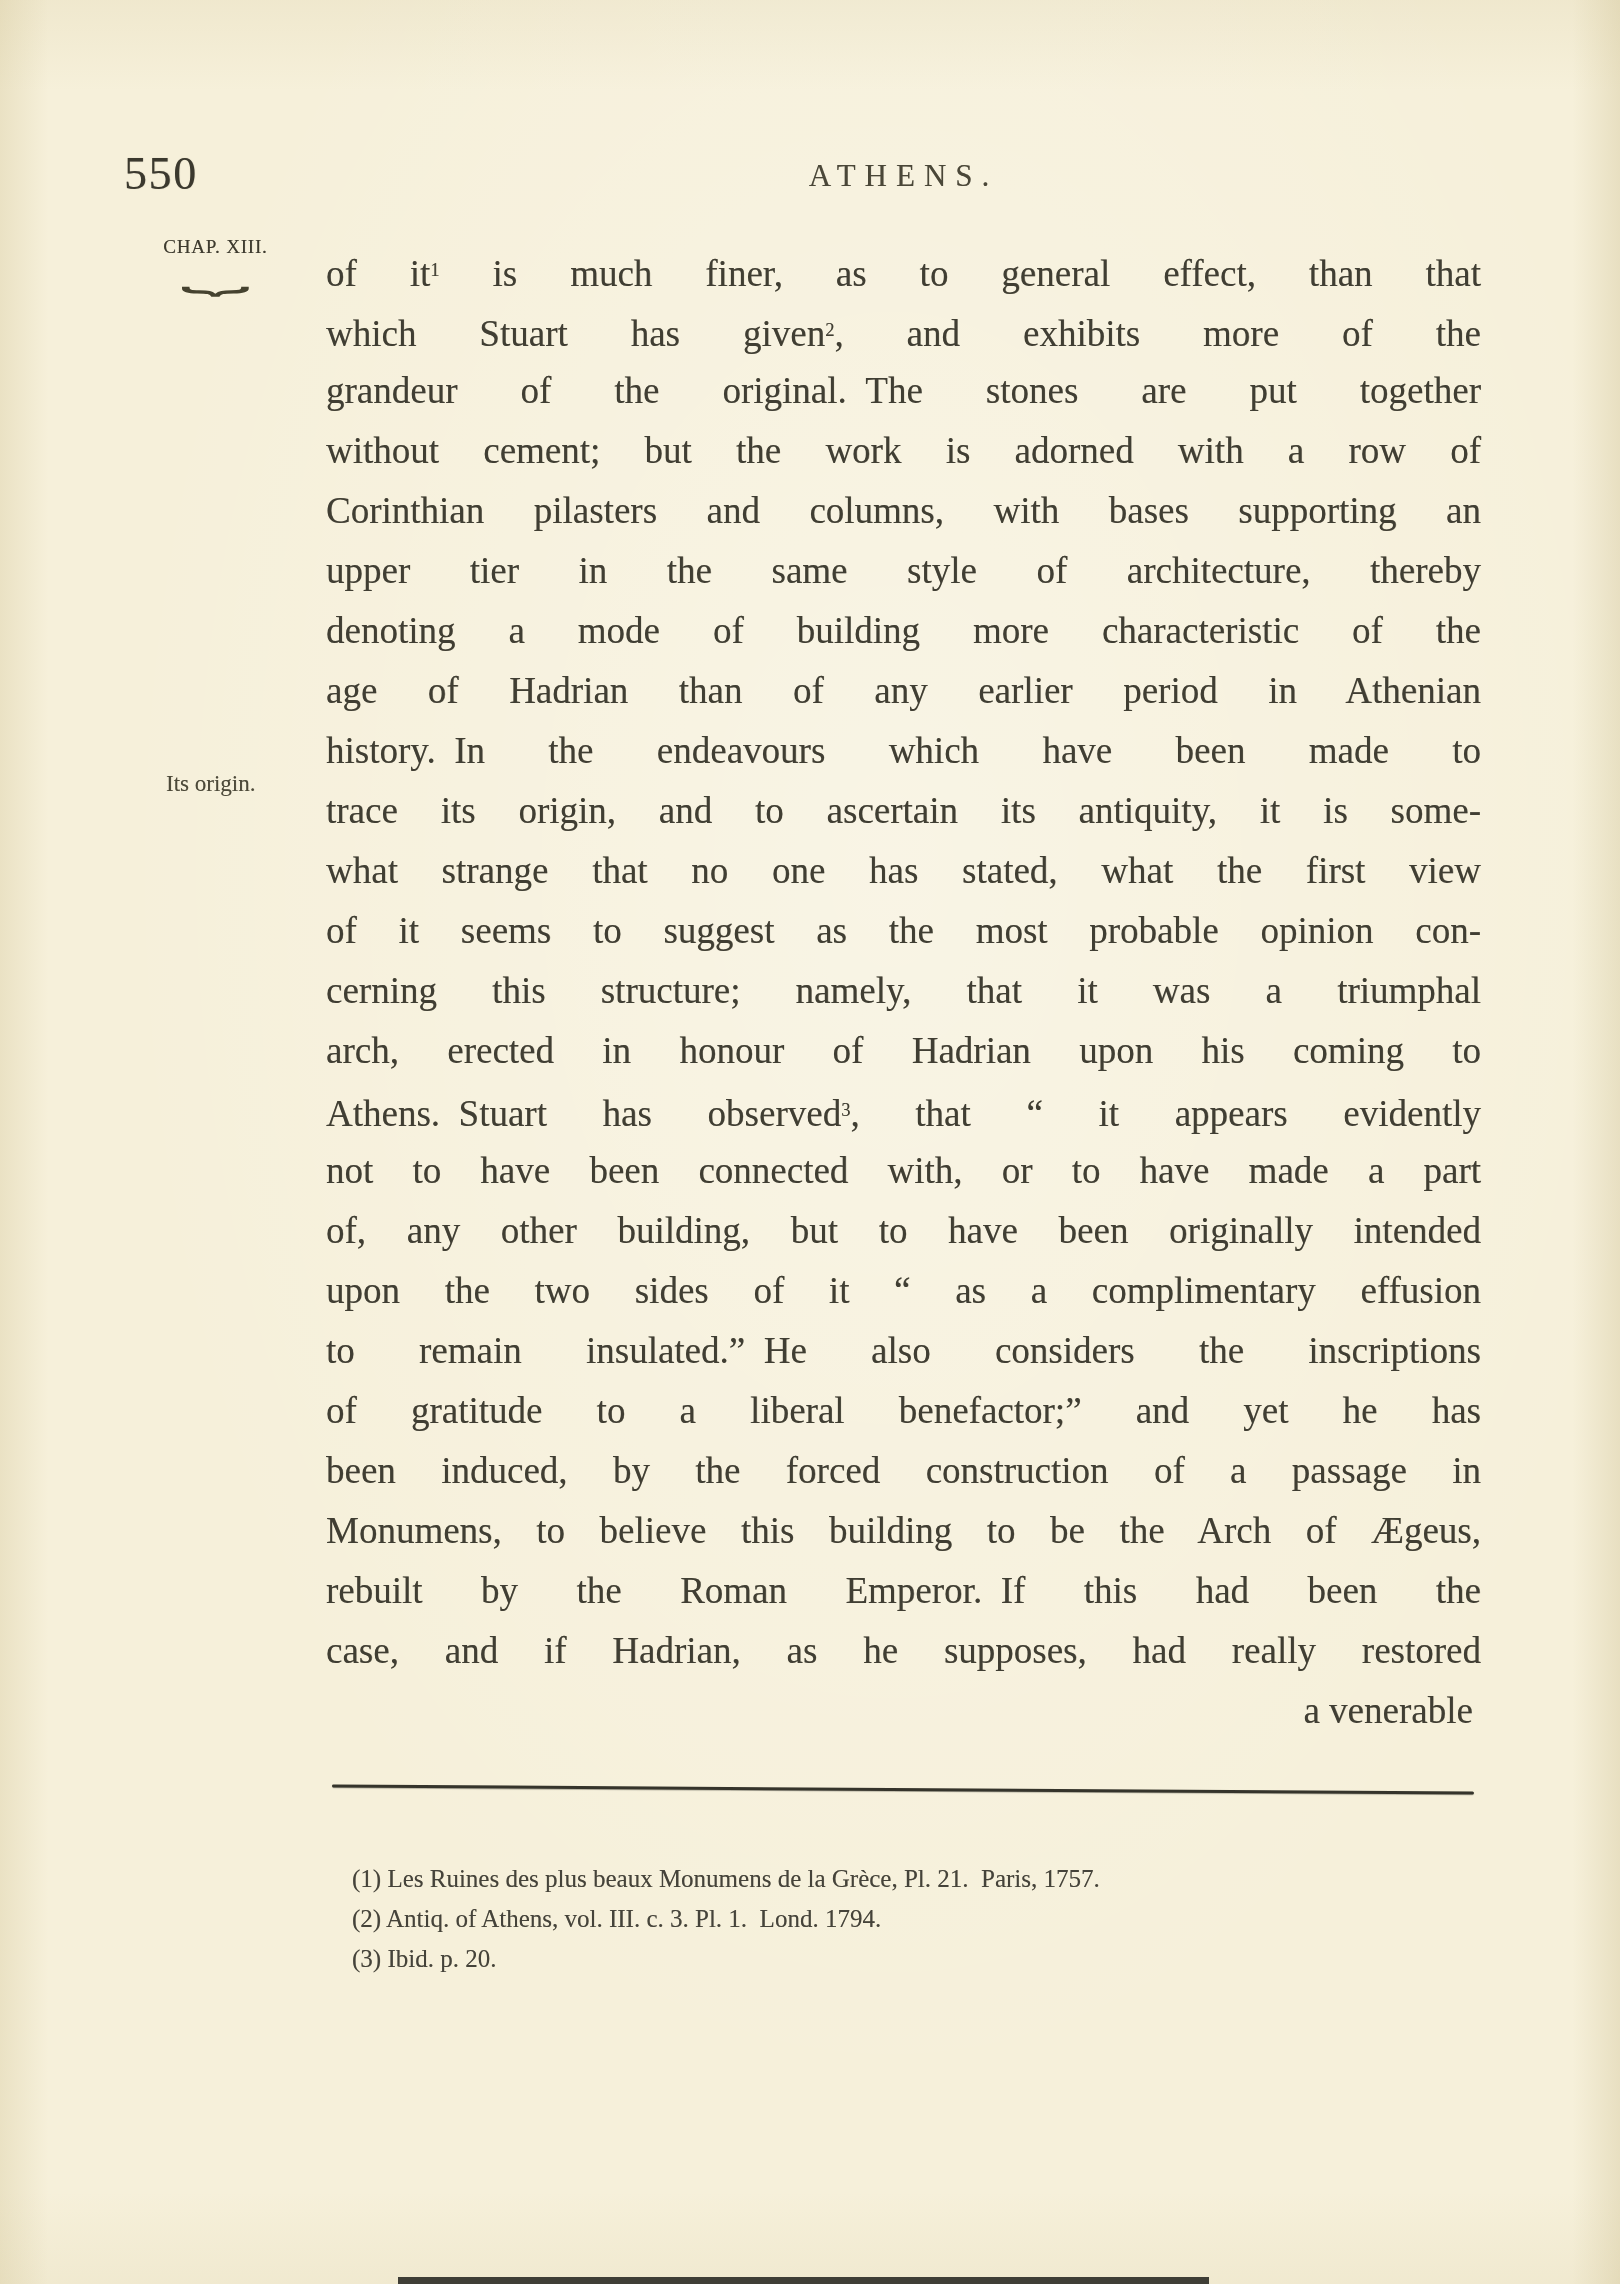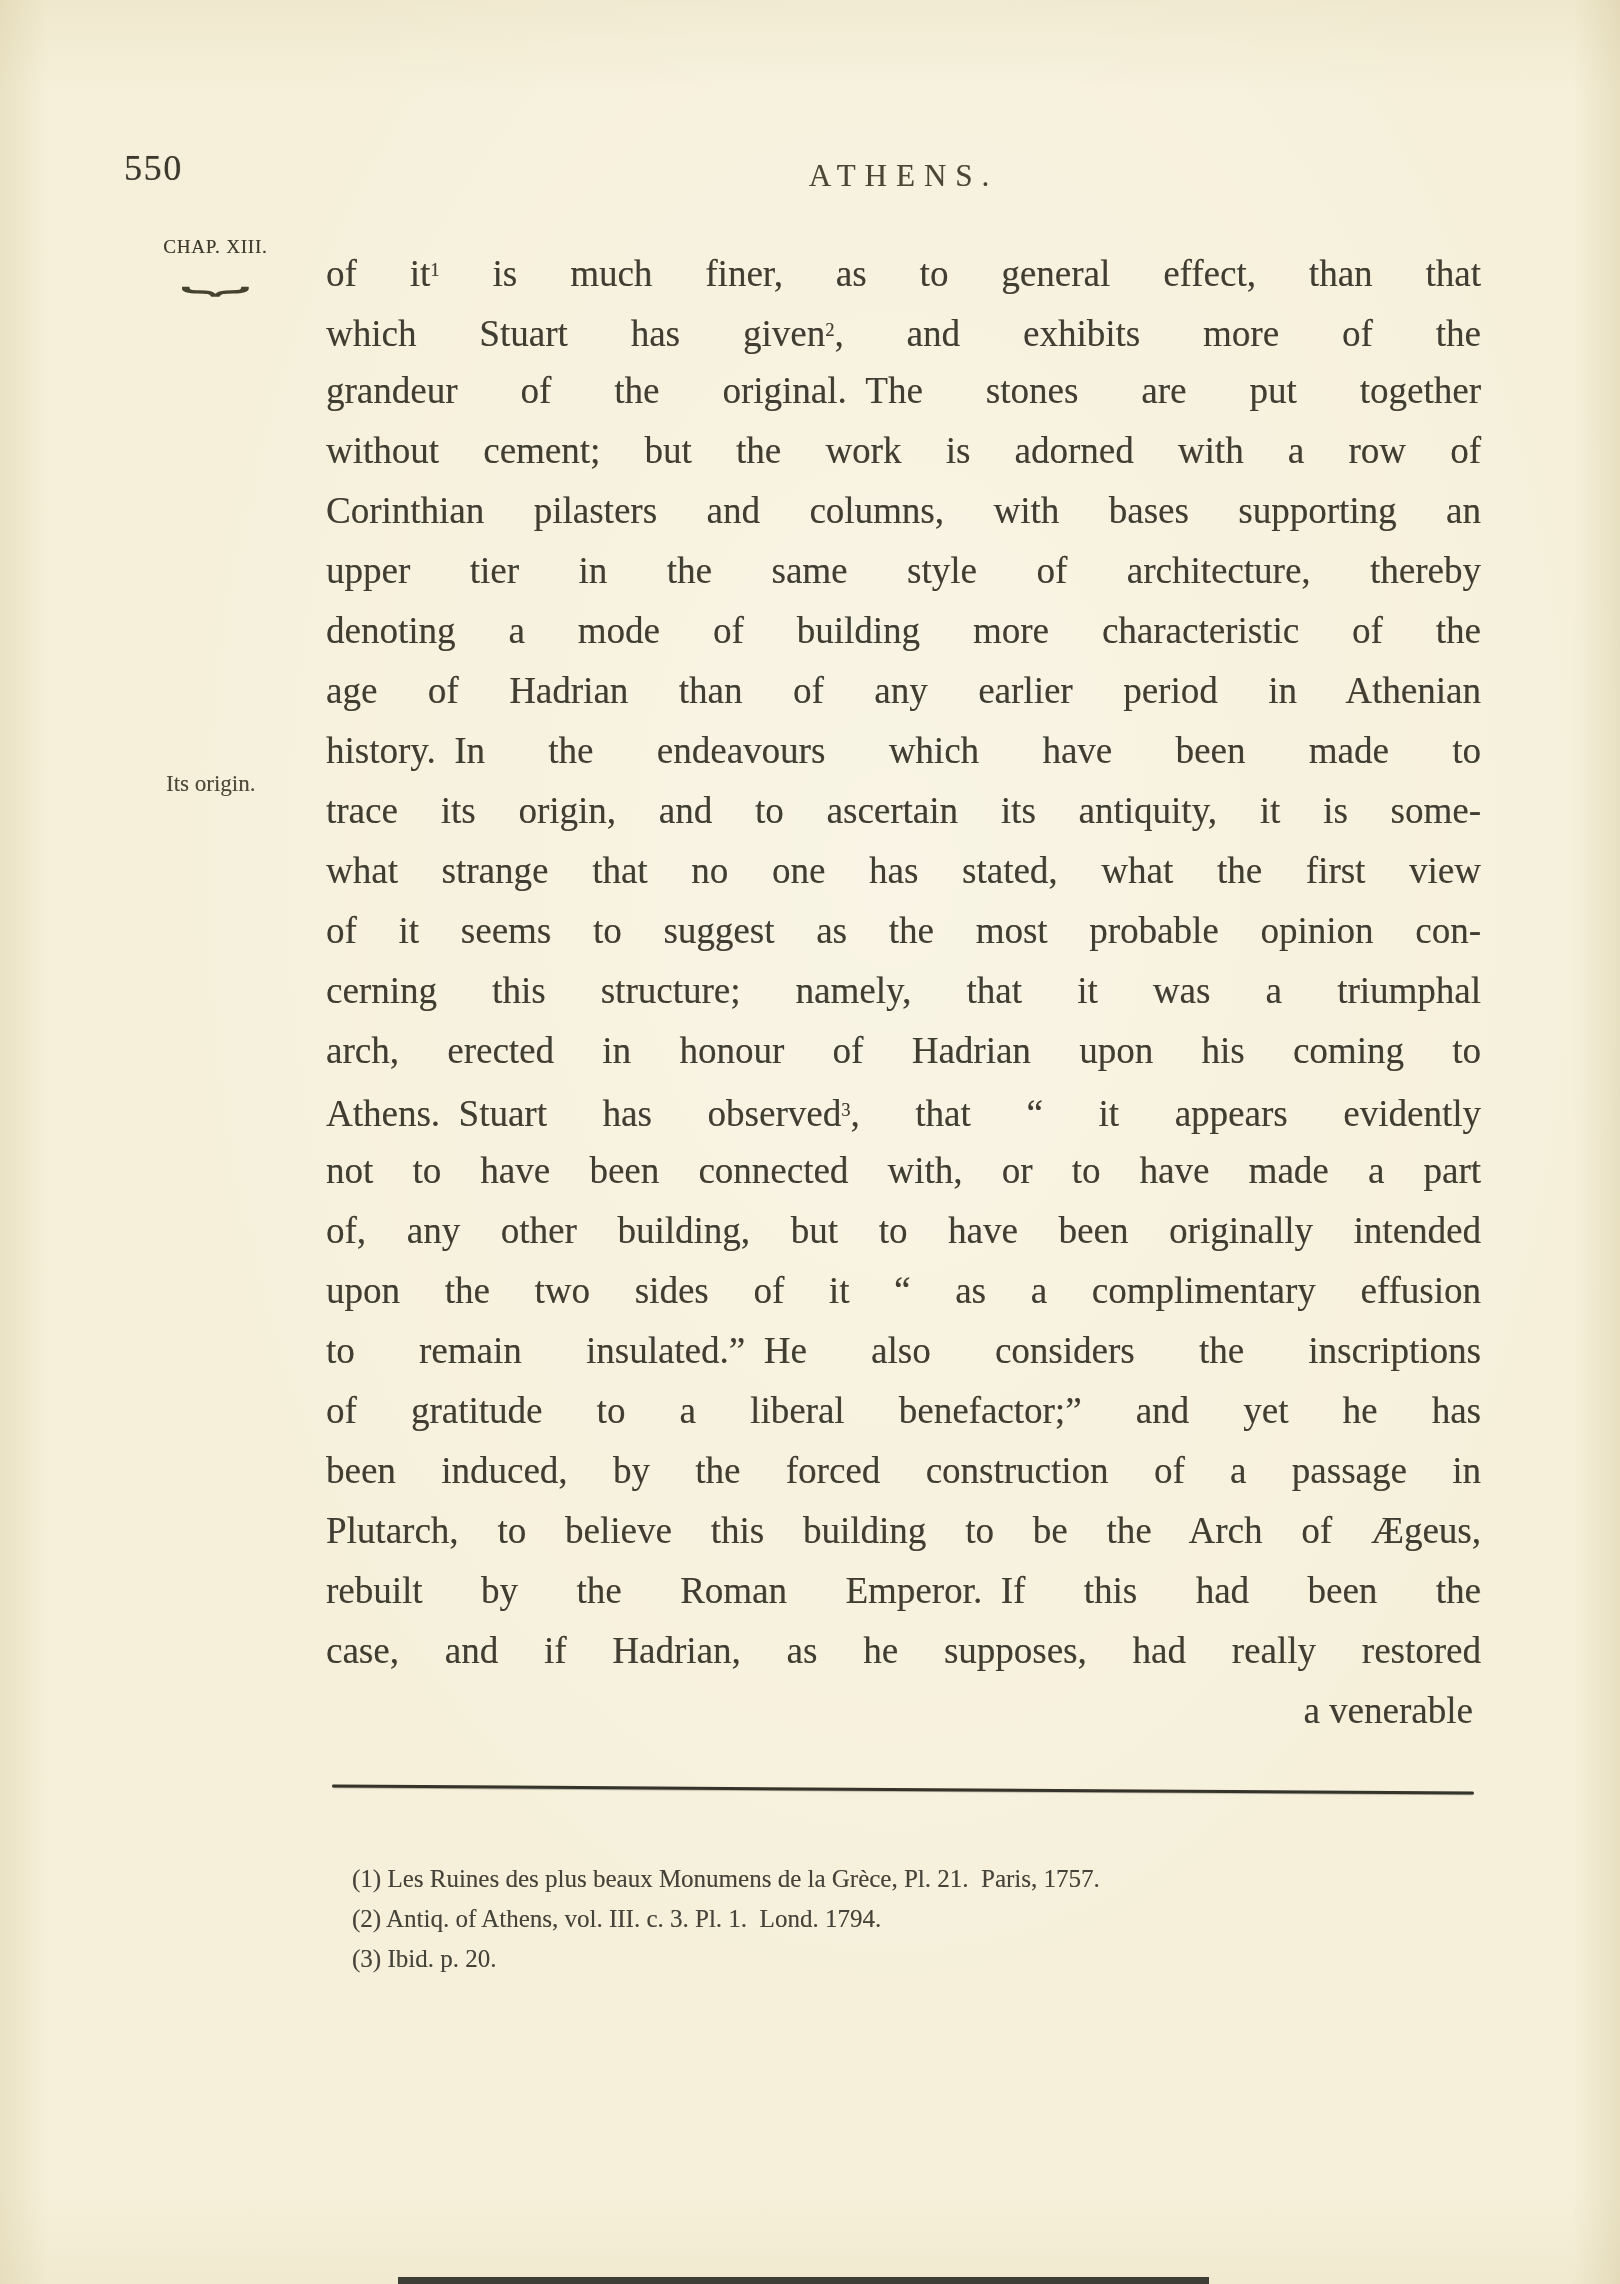--- a/index.html
+++ b/index.html
@@ -10,21 +10,21 @@
       radial-gradient(ellipse at 55% 38%, rgba(255,255,255,0.30), rgba(255,255,255,0) 62%),
       linear-gradient(90deg, rgba(203,188,138,0.28) 0, rgba(0,0,0,0) 3%, rgba(0,0,0,0) 97%, rgba(198,183,133,0.30) 100%),
       linear-gradient(180deg, rgba(210,196,150,0.18) 0, rgba(0,0,0,0) 4%, rgba(0,0,0,0) 96%, rgba(210,196,150,0.15) 100%),
       #f6f0da;
     font-family:"Liberation Serif","DejaVu Serif",serif;
     color:#403d32;
     overflow:hidden;
   }
   .page-number{
     position:absolute;left:124px;top:147px;
-    font-size:36px;letter-spacing:1.6px;color:#3b392e;
+    font-size:46px;letter-spacing:1.6px;color:#3b392e;
     text-shadow:0.3px 0.3px 0.7px rgba(60,55,40,0.45);
   }
   .running-head{
     position:absolute;left:326px;top:158px;width:1155px;
     text-align:center;font-size:31px;letter-spacing:9px;color:#4a4738;
     text-shadow:0.2px 0.2px 0.6px rgba(60,55,40,0.4);
   }
   .chapter-note{
     position:absolute;left:122px;top:236px;width:187px;text-align:center;
   }
@@ -107,21 +107,21 @@
         <div class="body-line"><span>of it seems to suggest as the most probable opinion con-</span></div>
         <div class="body-line"><span>cerning this structure; namely, that it was a </span><span class="it">triumphal</span></div>
         <div class="body-line"><span class="it">arch</span><span>, erected in honour of Hadrian upon his coming to</span></div>
         <div class="body-line"><span>Athens. Stuart has observed</span><span class="sup">3</span><span>, that “ it appears evidently</span></div>
         <div class="body-line"><span>not to have been connected with, or to have made a part</span></div>
         <div class="body-line"><span>of, any other building, but to have been originally intended</span></div>
         <div class="body-line"><span>upon the two sides of it “ as a complimentary effusion</span></div>
         <div class="body-line"><span>to remain insulated.” He also considers the inscriptions</span></div>
         <div class="body-line"><span>of gratitude to a liberal benefactor;” and yet he has</span></div>
         <div class="body-line"><span>been induced, by the forced construction of a passage in</span></div>
-        <div class="body-line"><span>Plutarch, to believe this building to be the </span><span class="it">Arch of Ægeus</span><span>,</span></div>
+        <div class="body-line"><span>Monumens, to believe this building to be the </span><span class="it">Arch of Ægeus</span><span>,</span></div>
         <div class="body-line"><span>rebuilt by the Roman Emperor. If this had been the</span></div>
         <div class="body-line"><span>case, and if Hadrian, as he supposes, had really restored</span></div>
       </div>
     <div class="catchword">a venerable</div>
   </div>
 
   <div class="footnote-rule"></div>
 
   <div class="footnotes">
       <div class="footnote-line"><span>(1) Les Ruines des plus beaux Monumens de la Grèce, Pl. 21. </span><span class="it">Paris,</span><span> 1757.</span></div>

